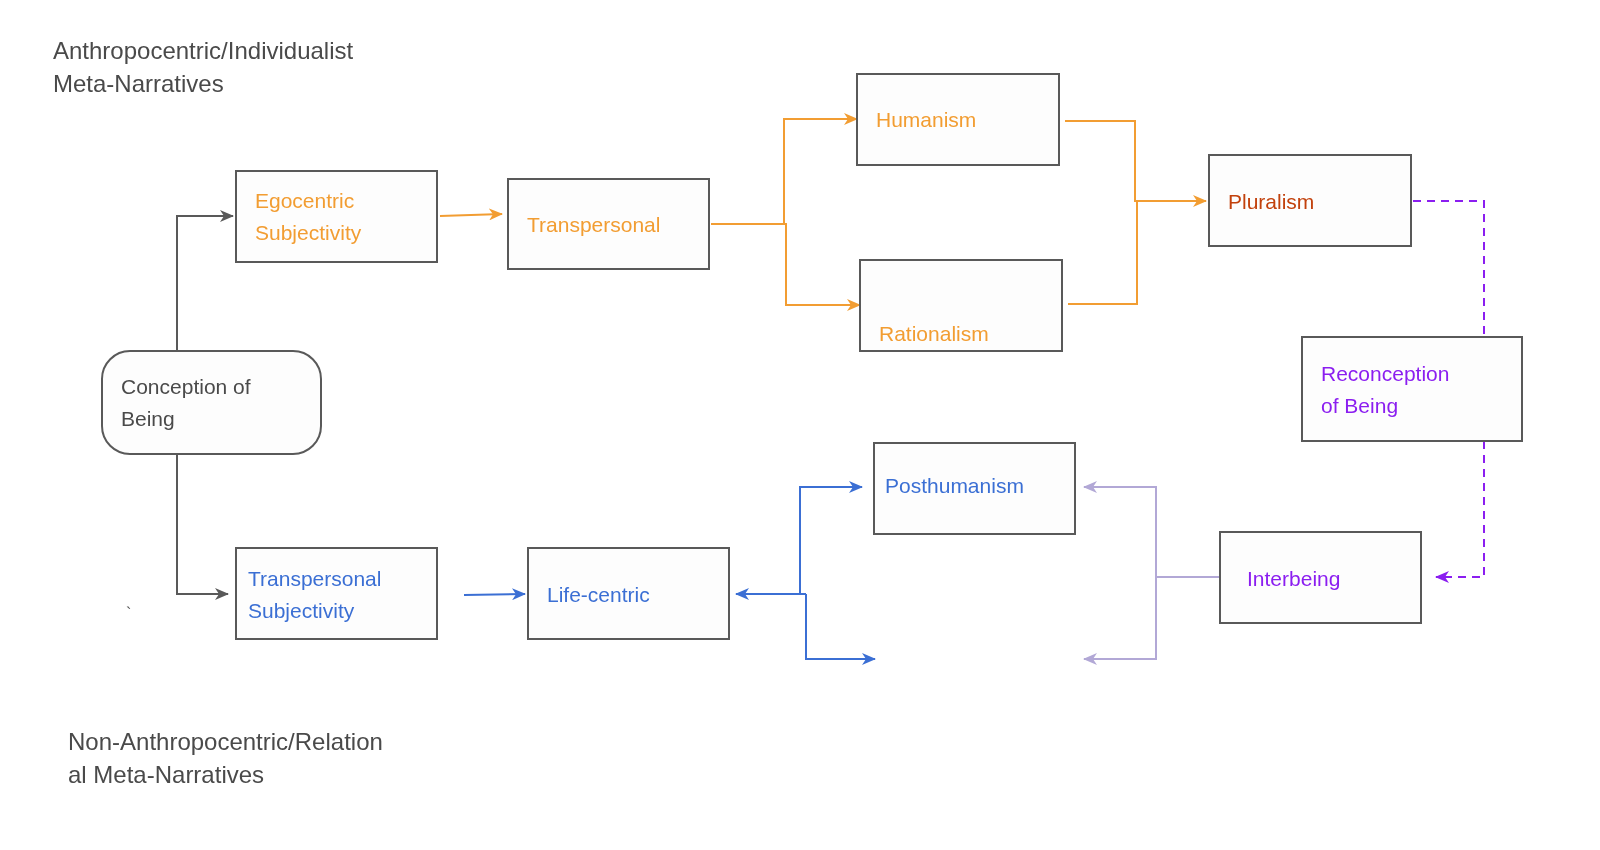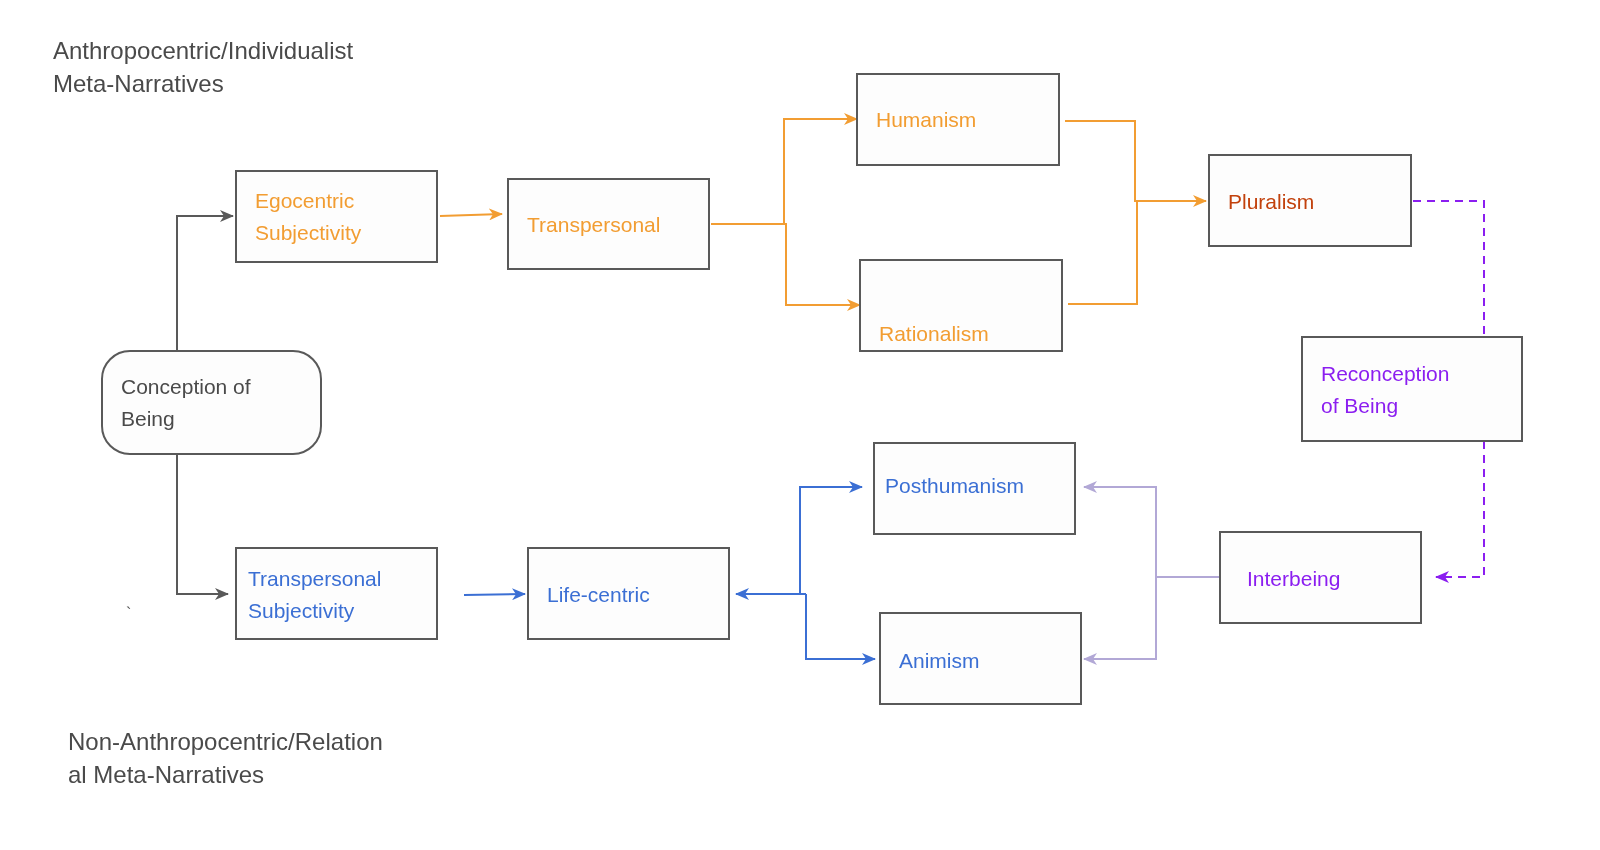--- a/index.html
+++ b/index.html
@@ -105,17 +105,14 @@
   </div>
 
   <div class="node" style="left:527px; top:547px; width:203px; height:93px;">
     <span class="label" style="top:30px; color:#3b6fd4;">Life-centric</span>
   </div>
 
   <div class="node" style="left:873px; top:442px; width:203px; height:93px;">
     <span class="label" style="top:26px; left:10px; color:#3b6fd4;">Posthumanism</span>
   </div>
 
-  <div class="node" style="left:879px; top:612px; width:203px; height:93px;">
-    <span class="label" style="top:31px; color:#3b6fd4;">Animism</span>
-  </div>
 
 </div>
 
 </body></html>

